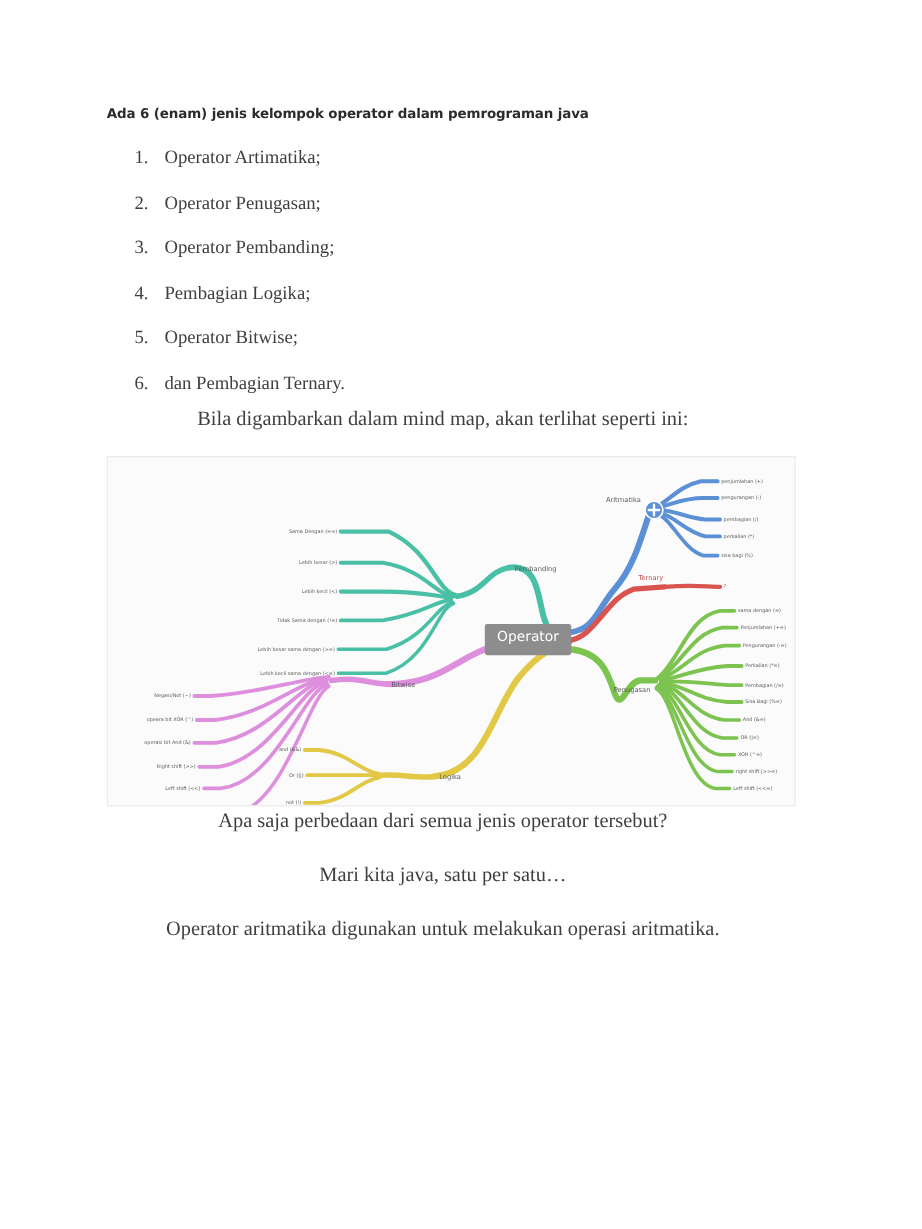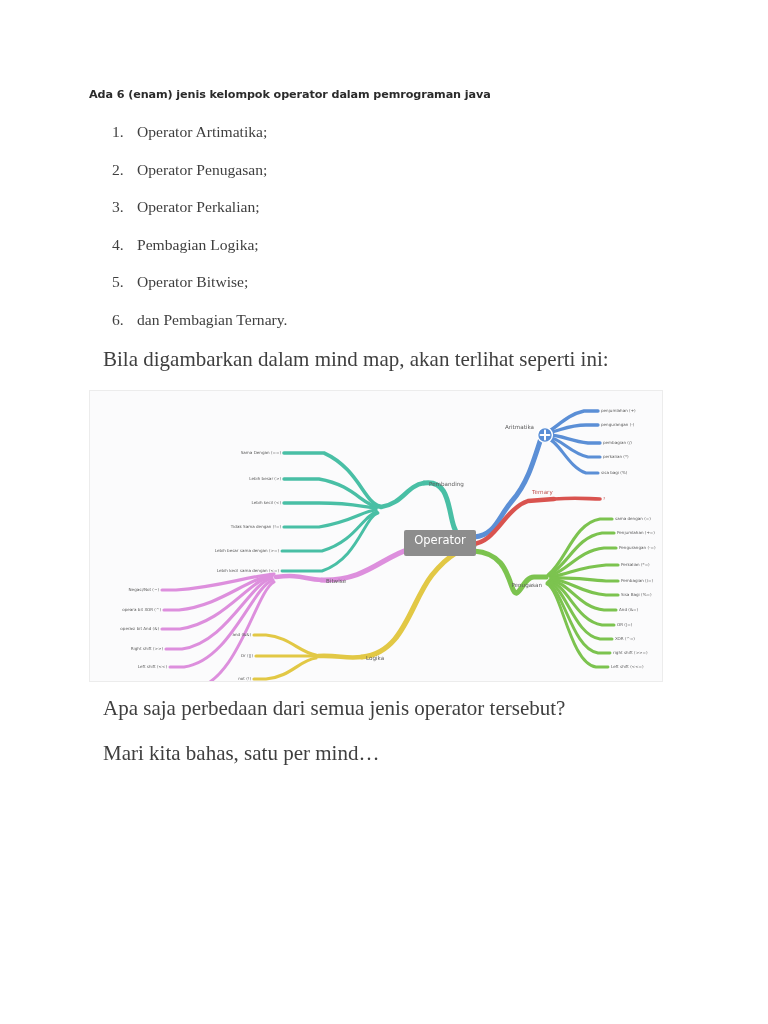--- a/index.html
+++ b/index.html
@@ -40,24 +40,25 @@
   ol.oplist li::before{
     content:counter(opn) ".";
     position:absolute;
     left:-25px;
     width:20px;
     text-align:left;
     color:#3f3f3f;
   }
 
   p.para{
-    margin:14px;
-    font-size:21px;
+    margin:0;
+    font-size:17px;
     line-height:24px;
     color:#3f3f3f;
+    text-align:center;
   }
   .after-map{margin-top:20px;}
   .para + .para{margin-top:21px;}
 
   h2.sect{
     font-family:"DejaVu Sans",sans-serif;
     font-weight:bold;
     font-size:21.5px;
     line-height:28px;
     color:#3a3a3a;
@@ -95,21 +96,21 @@
 <body>
 
 <div class="page">
   <div class="doc">
 
     <p class="lead">Ada 6 (enam) jenis kelompok operator dalam pemrograman java</p>
 
     <ol class="oplist">
       <li>Operator Artimatika;</li>
       <li>Operator Penugasan;</li>
-      <li>Operator Perkalian;</li>
+      <li>Operator Pembanding;</li>
       <li>Pembagian Logika;</li>
       <li>Operator Bitwise;</li>
       <li>dan Pembagian Ternary.</li>
     </ol>
 
     <p class="para">Bila digambarkan dalam mind map, akan terlihat seperti ini:</p>
 
     <div class="mapbox">
       <svg viewBox="0 0 548 290" xmlns="http://www.w3.org/2000/svg">
 
@@ -227,18 +228,19 @@
         <g>
           <rect x="290" y="139" width="72" height="26" rx="2" fill="#8d8d8d"></rect>
           <text class="centerlabel" x="326" y="153" text-anchor="middle">Operator</text>
         </g>
       </svg>
     </div>
 
 
     <p class="para">Apa saja perbedaan dari semua jenis operator tersebut?</p>
 
-    <p class="para">Mari kita bahas, satu per mind…</p>
-
-
+    <p class="para">Mari kita java, satu per satu…</p>
+
+
+    <p class="para">Operator aritmatika digunakan untuk melakukan operasi aritmatika.</p>
 
   </div>
 </div>
 
 </body></html>

